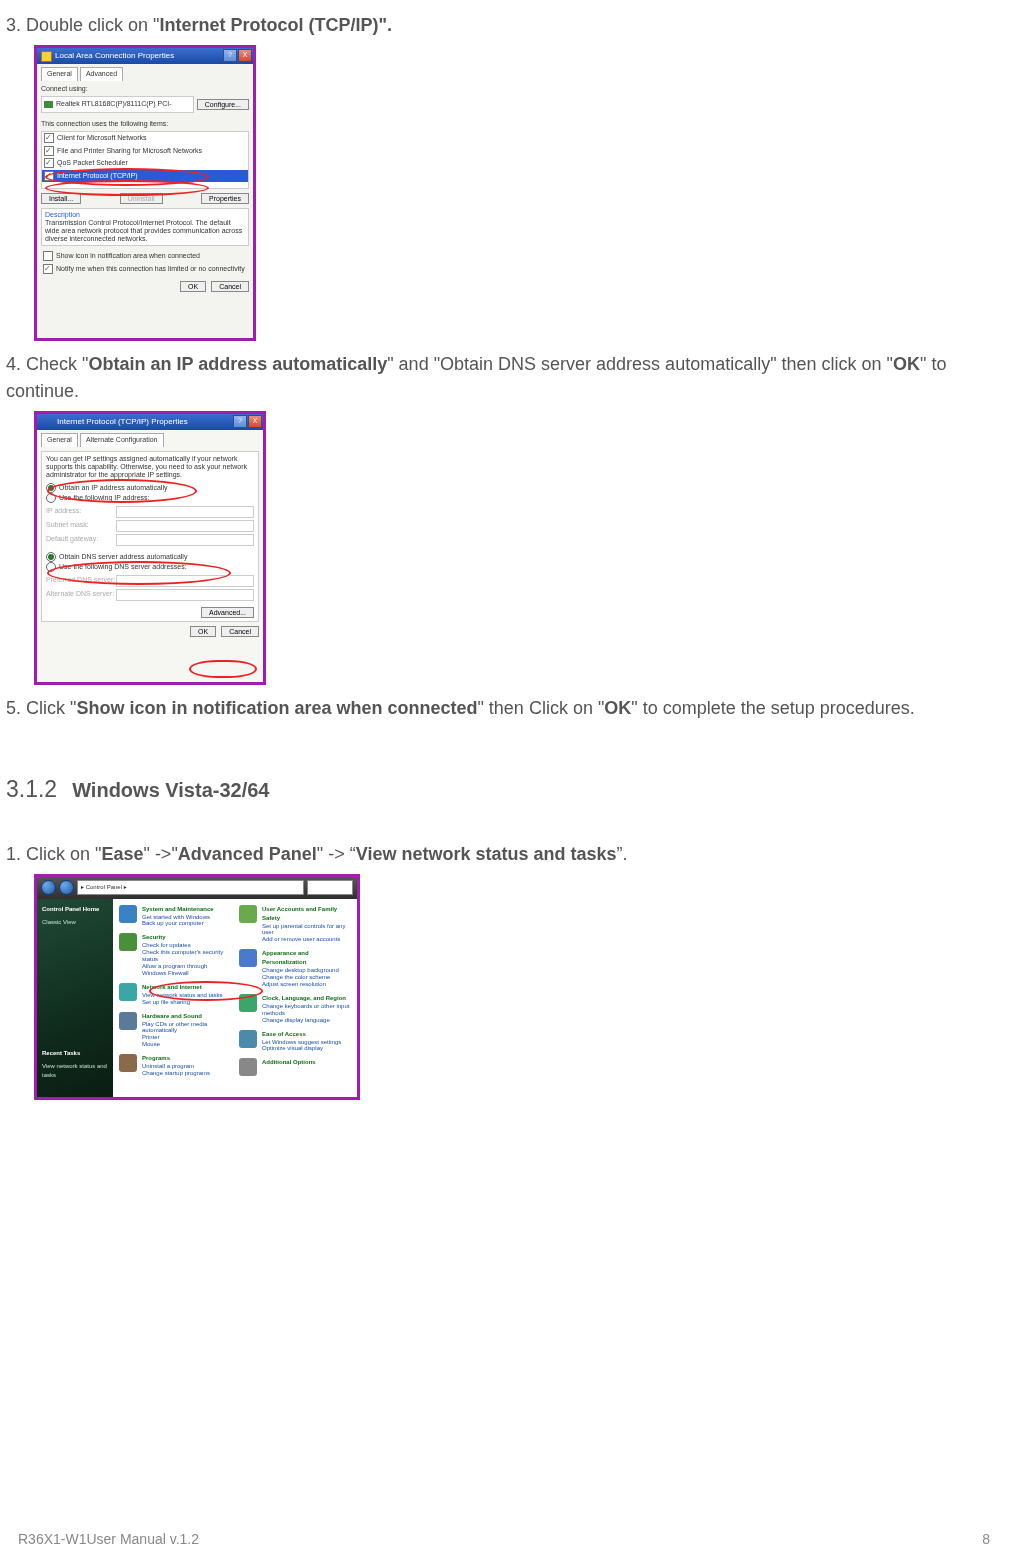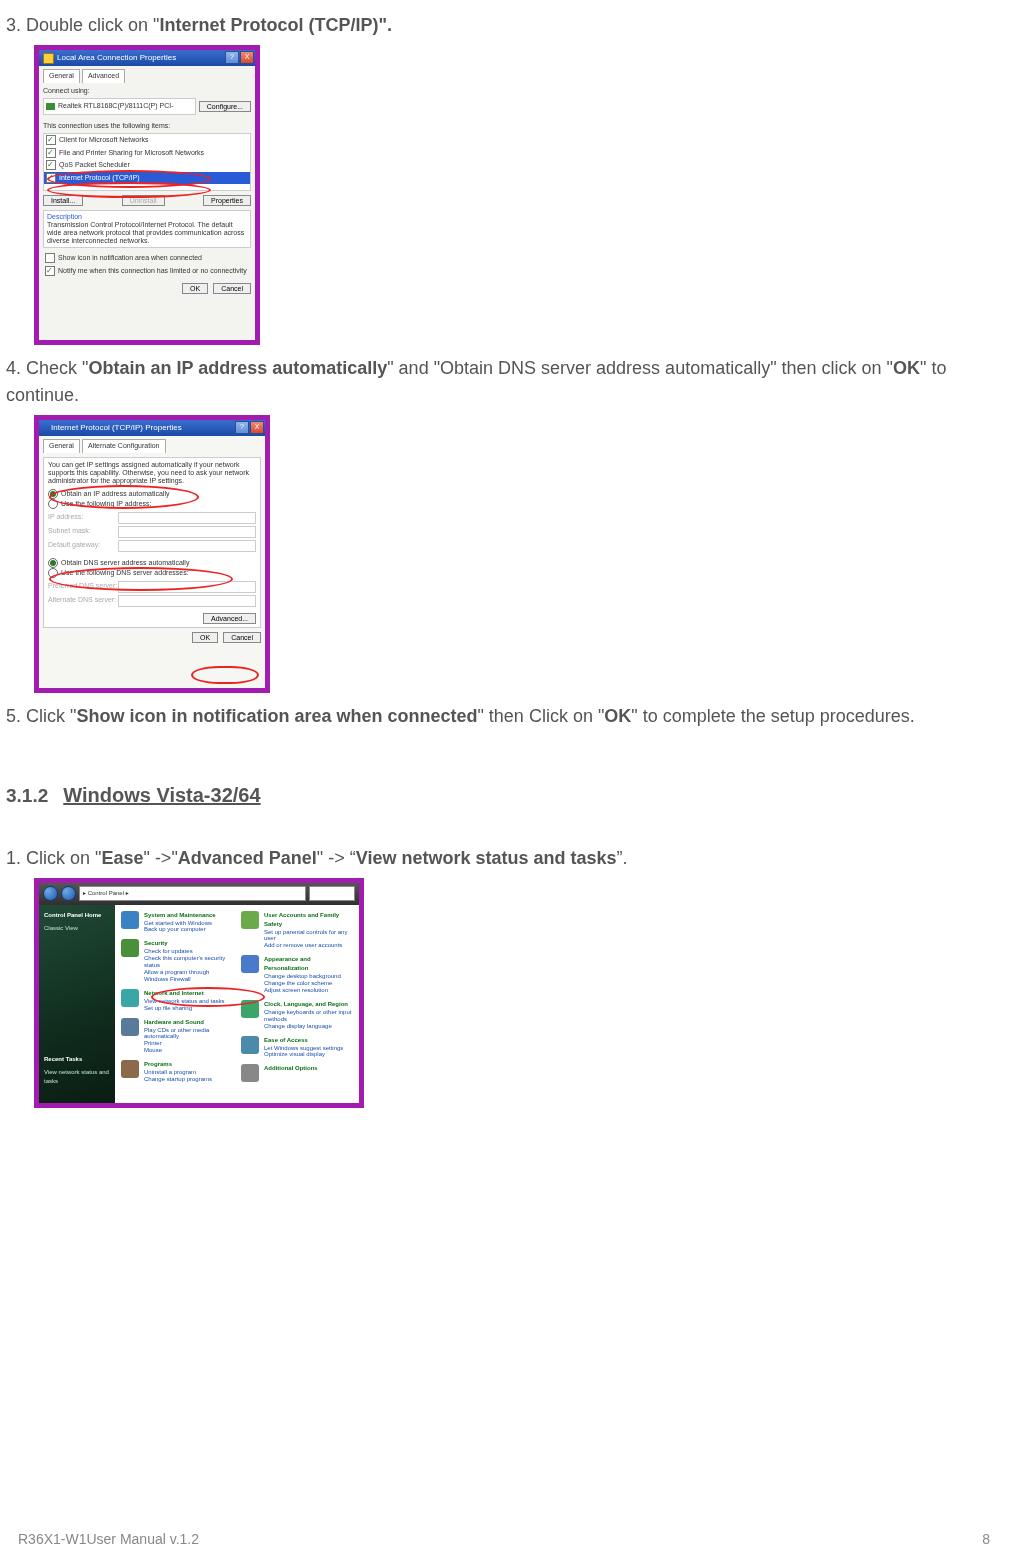--- a/index.html
+++ b/index.html
@@ -9,23 +9,23 @@
     line-height: 1.5;
     margin: 0;
     padding: 10px 20px 10px 6px;
     width: 1010px;
     box-sizing: border-box;
     height: 1555px;
     position: relative;
   }
   .step     { margin: 2px 0 6px 0; }
   b         { font-weight: 700; color: #555; }
-  .sec-num  { font-weight: 700; font-size: 19px; }
-  .sec-ttl  { font-weight: 700; font-size: 20px; text-decoration: underline; }
-  .shot     { border: 5px solid #a21caf; background: #eef0f2; margin: 4px 0 10px 28px; position: relative; overflow: hidden; }
+  .sec-num  { font-weight: 400; font-size: 23px; }
+  .sec-ttl  { font-weight: 700; font-size: 20px; }
+  .shot     { border: 3px solid #a21caf; background: #eef0f2; margin: 4px 0 10px 28px; position: relative; overflow: hidden; }
   
   .s1 { width: 216px; height: 290px; }
   .s1 .tbar { background: linear-gradient(#3a6ecf,#1b4aa5); color:#fff; font-size:8px; padding:2px 4px; display:flex; align-items:center; }
   .s1 .tbar .ic { width:9px;height:9px;background:#ffcf3a;border:1px solid #9a7a10;margin-right:3px; }
   .s1 .xbtn { position:absolute; top:1px; right:1px; display:flex; }
   .s1 .xbtn span { width:12px;height:11px;background:linear-gradient(#95b4e7,#5e8fd8);border:1px solid #2a4d94;margin-left:1px;font-size:7px;color:#fff;text-align:center;line-height:10px;}
   .s1 .xbtn .close{background:linear-gradient(#f08b77,#d9472a);}
   .s1 .body { background:#f3f3ef; height:calc(100% - 14px); font-size:7px; color:#333; padding:3px 4px; box-sizing:border-box;}
   .s1 .tabs { display:flex; gap:2px; margin-bottom:3px;}
   .s1 .tab  { background:#fff; border:1px solid #aaa; border-bottom:none; padding:1px 5px;}
@@ -37,21 +37,21 @@
   .s1 .chk{width:8px;height:8px;border:1px solid #777;background:#fff;position:relative;}
   .s1 .chk.on::after{content:"✓";position:absolute;top:-2px;left:0;font-size:8px;color:#2a7a2a;}
   .s1 .sel{background:#2a5bd7;color:#fff;}
   .s1 .oval1{position:absolute;border:2px solid #e22;border-radius:50%;width:160px;height:14px;left:8px;top:120px;pointer-events:none;}
   .s1 .oval2{position:absolute;border:2px solid #e22;border-radius:50%;width:160px;height:12px;left:8px;top:132px;pointer-events:none;}
   .s1 .brow{display:flex;justify-content:space-between;margin-top:4px;}
   .s1 .desc{border:1px solid #ccc;background:#fff;padding:2px 3px;margin-top:4px;line-height:1.15;}
   .s1 .ftr{display:flex;justify-content:flex-end;gap:5px;margin-top:6px;}
   
   .s2 { width: 226px; height: 268px; }
-  .s2 .tbar{background:linear-gradient(#3a6ecf,#1b4aa5);color:#fff;font-size:8px;padding:2px 12px;display:flex;}
+  .s2 .tbar{background:linear-gradient(#3a6ecf,#1b4aa5);color:#fff;font-size:8px;padding:2px 20px;display:flex;}
   .s2 .xbtn{position:absolute;top:1px;right:1px;display:flex;}
   .s2 .xbtn span{width:12px;height:11px;background:linear-gradient(#95b4e7,#5e8fd8);border:1px solid #2a4d94;margin-left:1px;font-size:7px;color:#fff;text-align:center;line-height:10px;}
   .s2 .xbtn .close{background:linear-gradient(#f08b77,#d9472a);}
   .s2 .body{background:#f6f6f2;height:calc(100% - 14px);font-size:7px;color:#333;padding:3px 4px;box-sizing:border-box;}
   .s2 .tabs{display:flex;gap:2px;margin-bottom:4px;}
   .s2 .tab{background:#fff;border:1px solid #aaa;border-bottom:none;padding:1px 5px;}
   .s2 .panel{border:1px solid #ccc;background:#fff;padding:3px 4px;}
   .s2 .radio{width:8px;height:8px;border:1px solid #666;border-radius:50%;display:inline-block;vertical-align:middle;margin-right:3px;position:relative;}
   .s2 .radio.on::after{content:"";position:absolute;inset:1px;border-radius:50%;background:#2a7a2a;}
   .s2 .fld{display:flex;align-items:center;margin:2px 0;}

